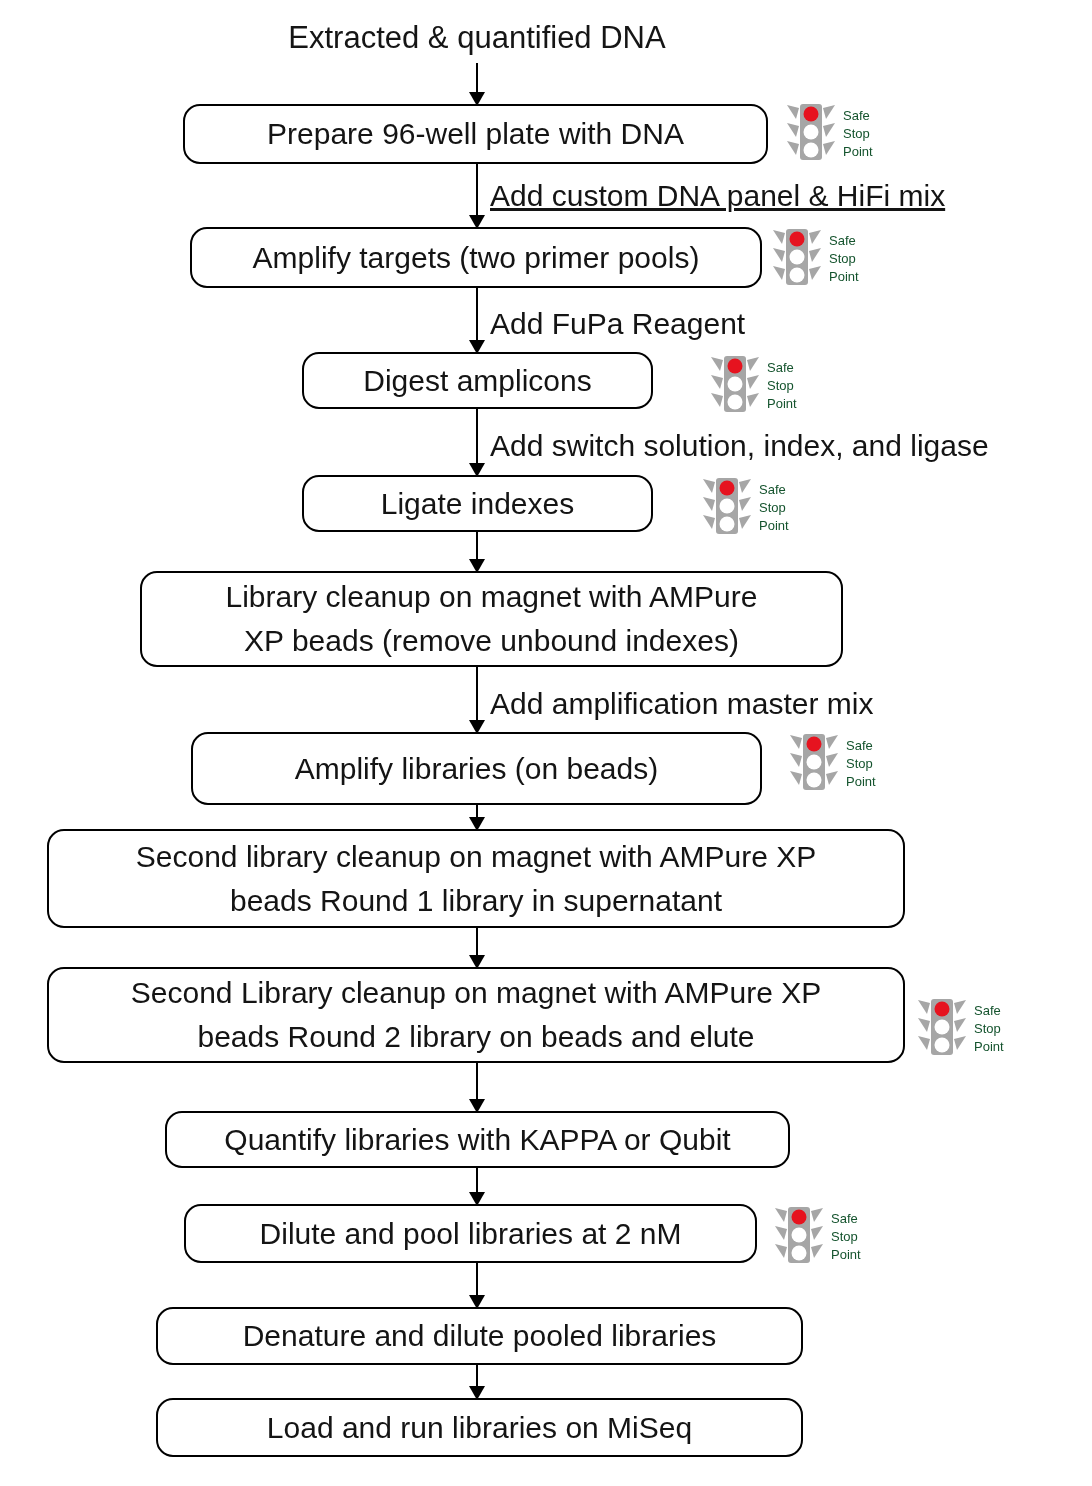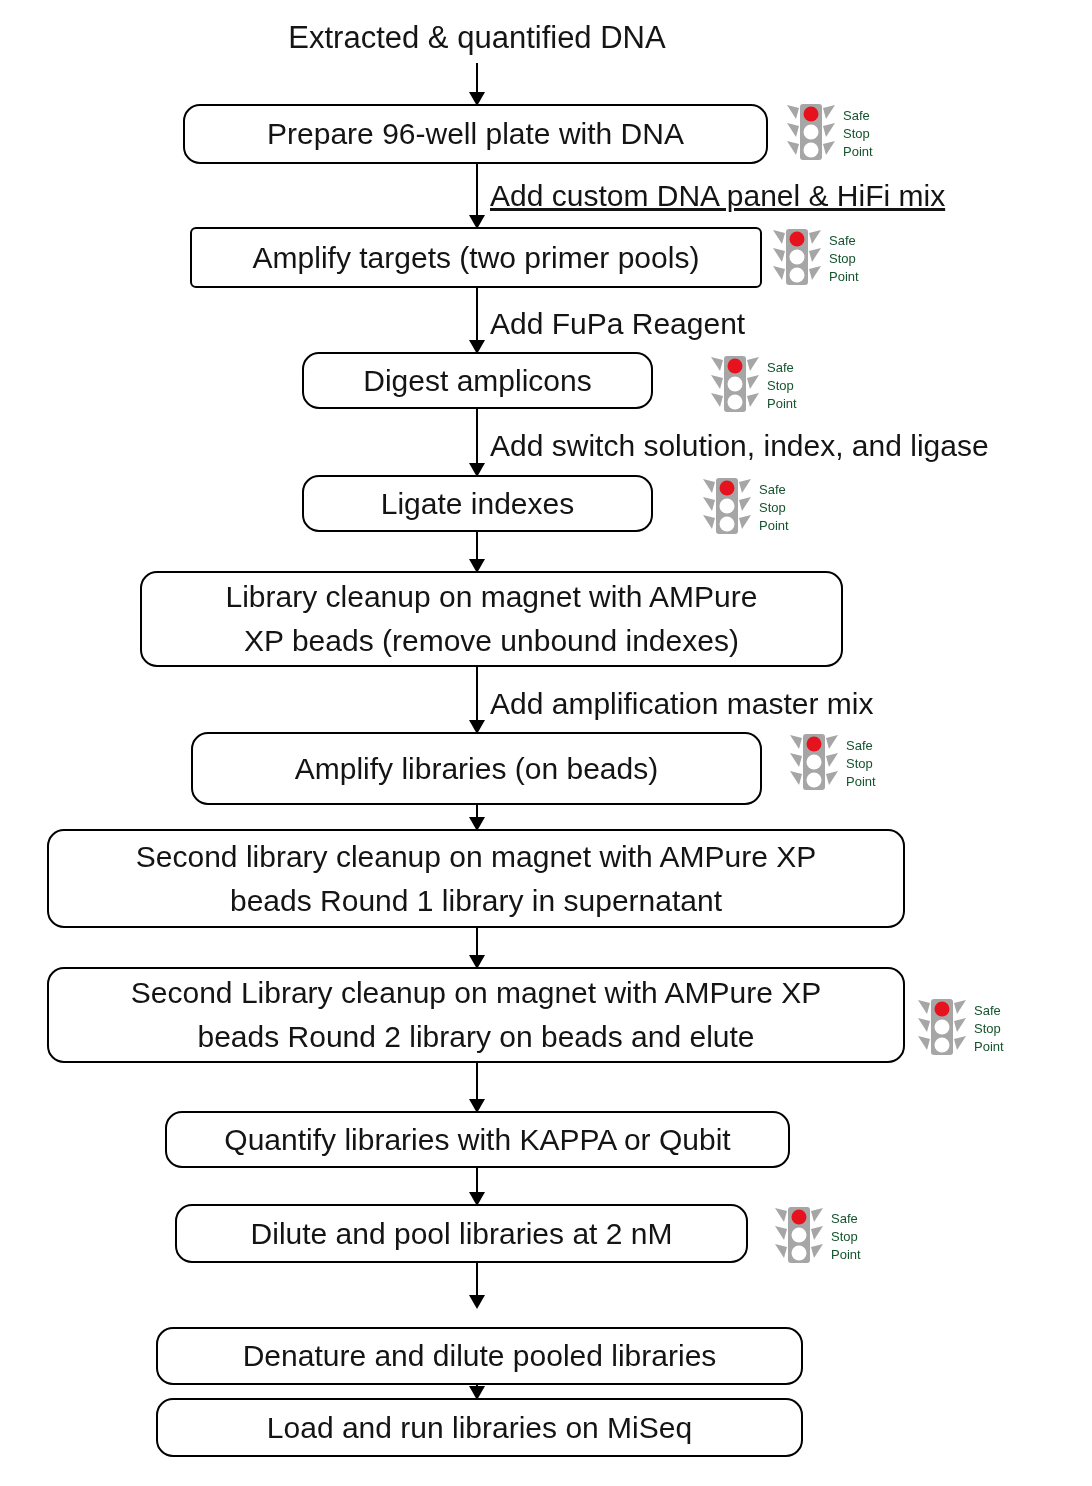--- a/index.html
+++ b/index.html
@@ -28,30 +28,30 @@
     align-items: center;
     justify-content: center;
     text-align: center;
     font-size: 30px;
     line-height: 44px;
     color: #141414;
     white-space: pre-line;
     padding: 0 16px;
   }
   .b1  { left: 183px; top: 104px;  width: 585px; height: 60px; }
-  .b2  { left: 190px; top: 227px;  width: 572px; height: 61px; border-radius: 6px; }
+  .b2  { left: 190px; top: 227px;  width: 572px; height: 61px; }
   .b3  { left: 302px; top: 352px;  width: 351px; height: 57px; }
   .b4  { left: 302px; top: 475px;  width: 351px; height: 57px; }
   .b5  { left: 132px; top: 571px;  width: 703px; height: 96px; margin-left: 8px; }
   .b6  { left: 191px; top: 732px;  width: 571px; height: 73px; }
   .b7  { left: 47px;  top: 829px;  width: 858px; height: 99px; }
   .b8  { left: 47px;  top: 967px;  width: 858px; height: 96px; }
   .b9  { left: 165px; top: 1111px; width: 625px; height: 57px; }
-  .b10 { left: 175px; top: 1204px; width: 573px; height: 59px; }
-  .b11 { left: 156px; top: 1307px; width: 647px; height: 58px; margin-top: 20px; }
+  .b10 { left: 184px; top: 1204px; width: 573px; height: 59px; }
+  .b11 { left: 156px; top: 1307px; width: 647px; height: 58px; }
   .b12 { left: 156px; top: 1398px; width: 647px; height: 59px; }
 
   .arrow {
     position: absolute;
     left: 476px;
     width: 2px;
     background: #000000;
   }
   .arrow::after {
     content: "";

